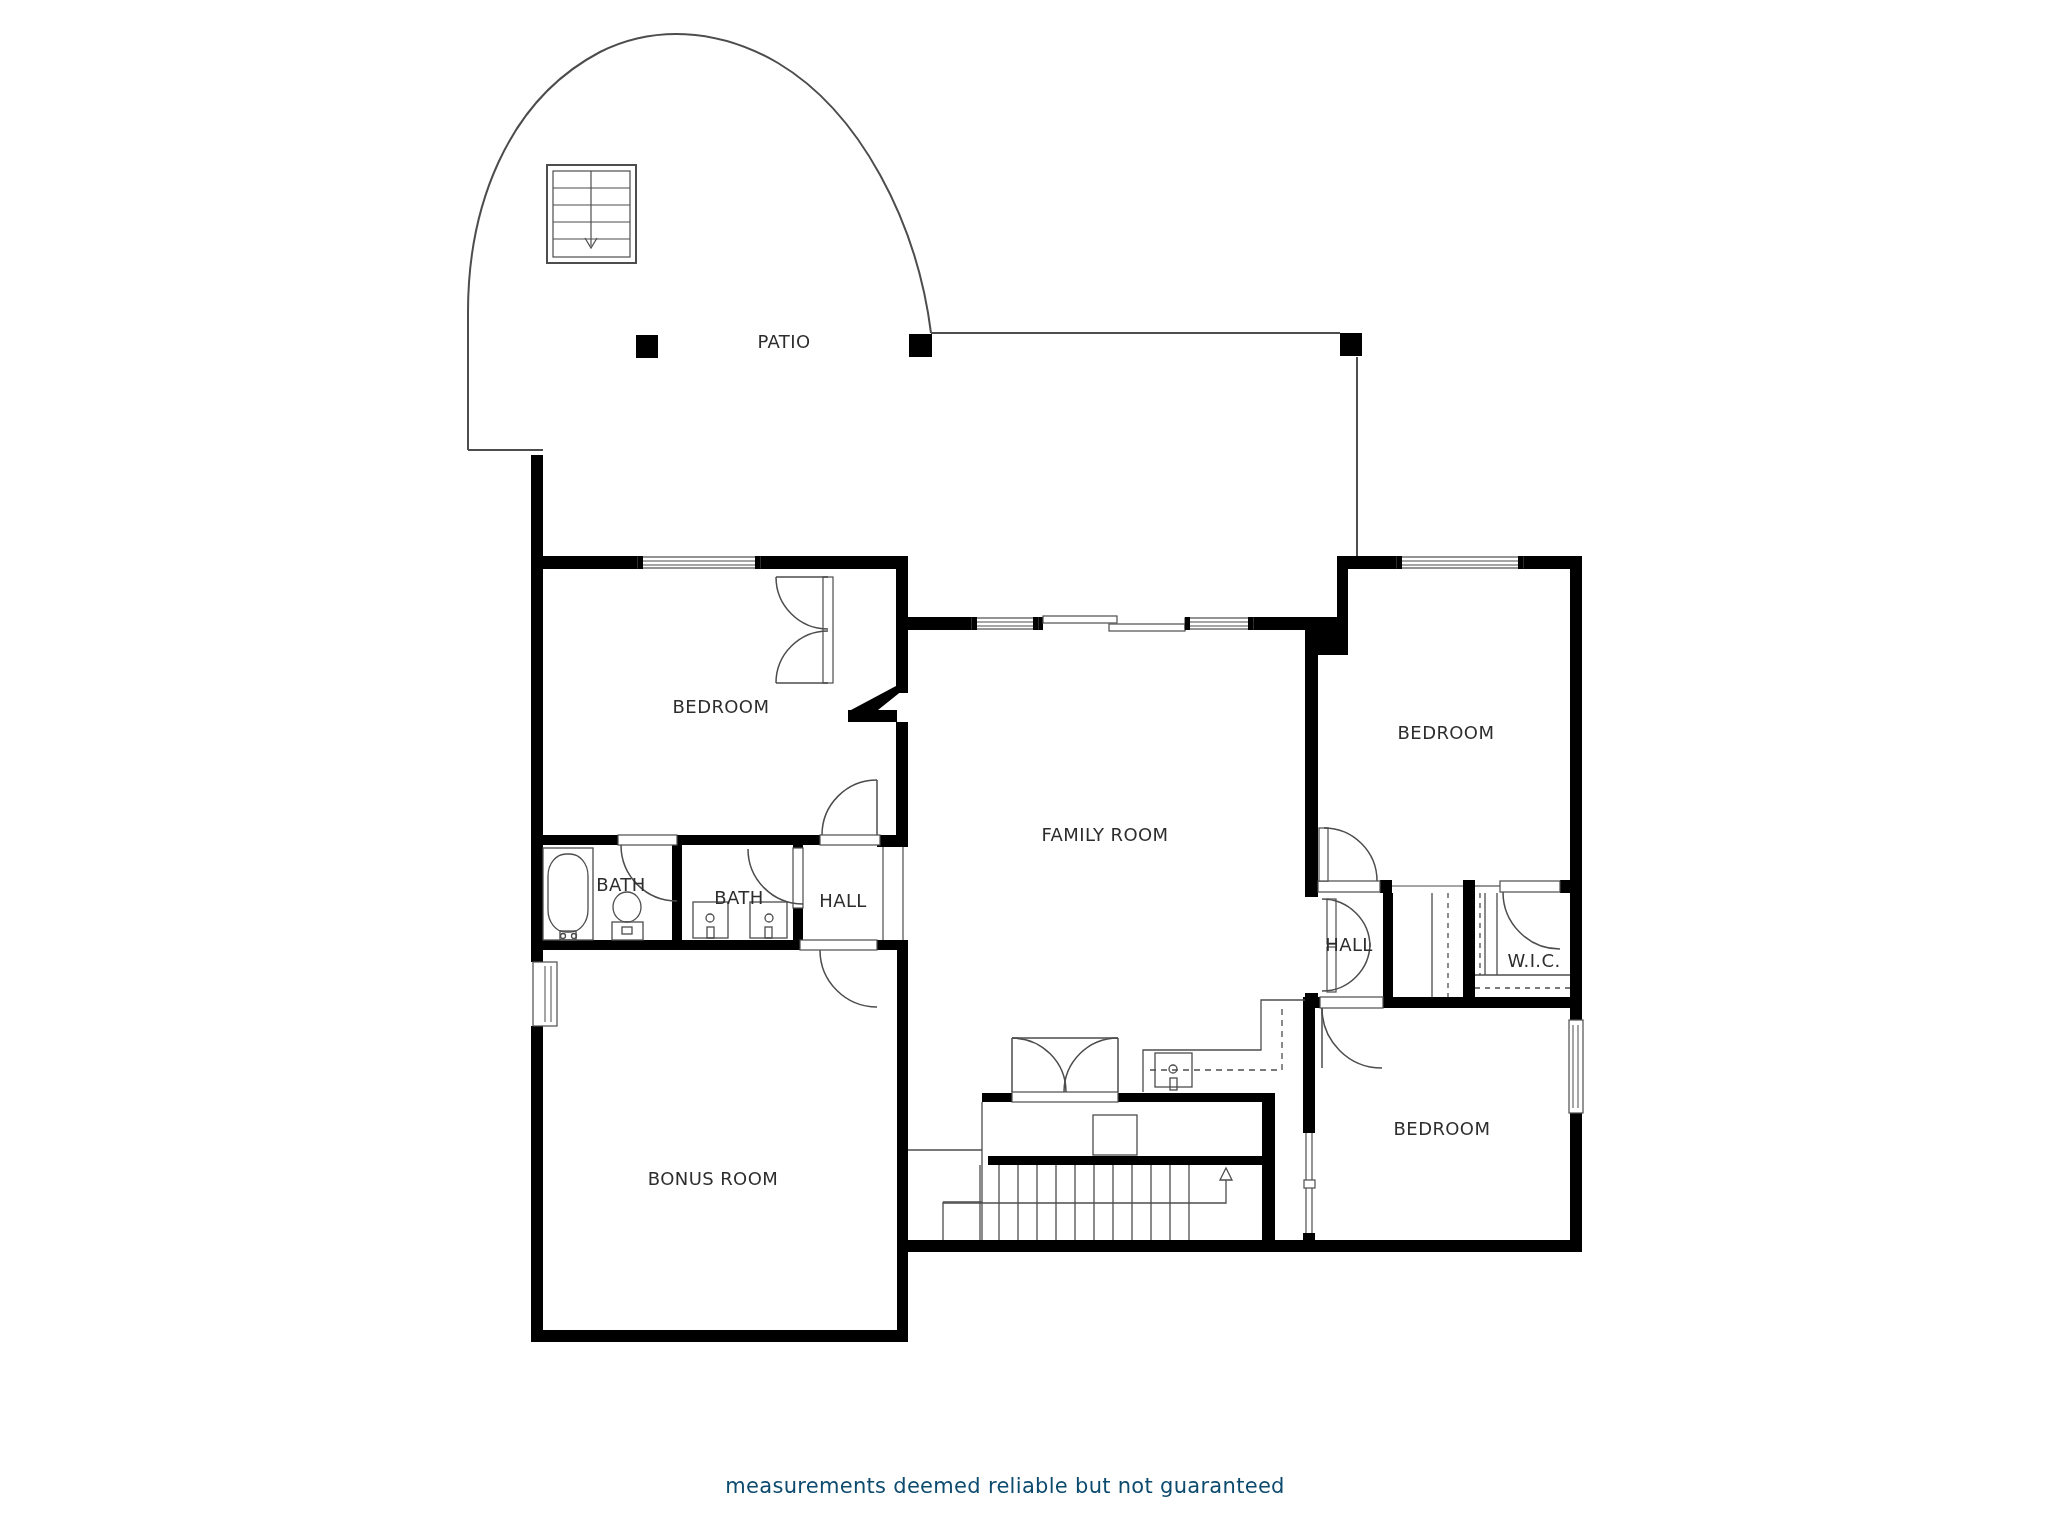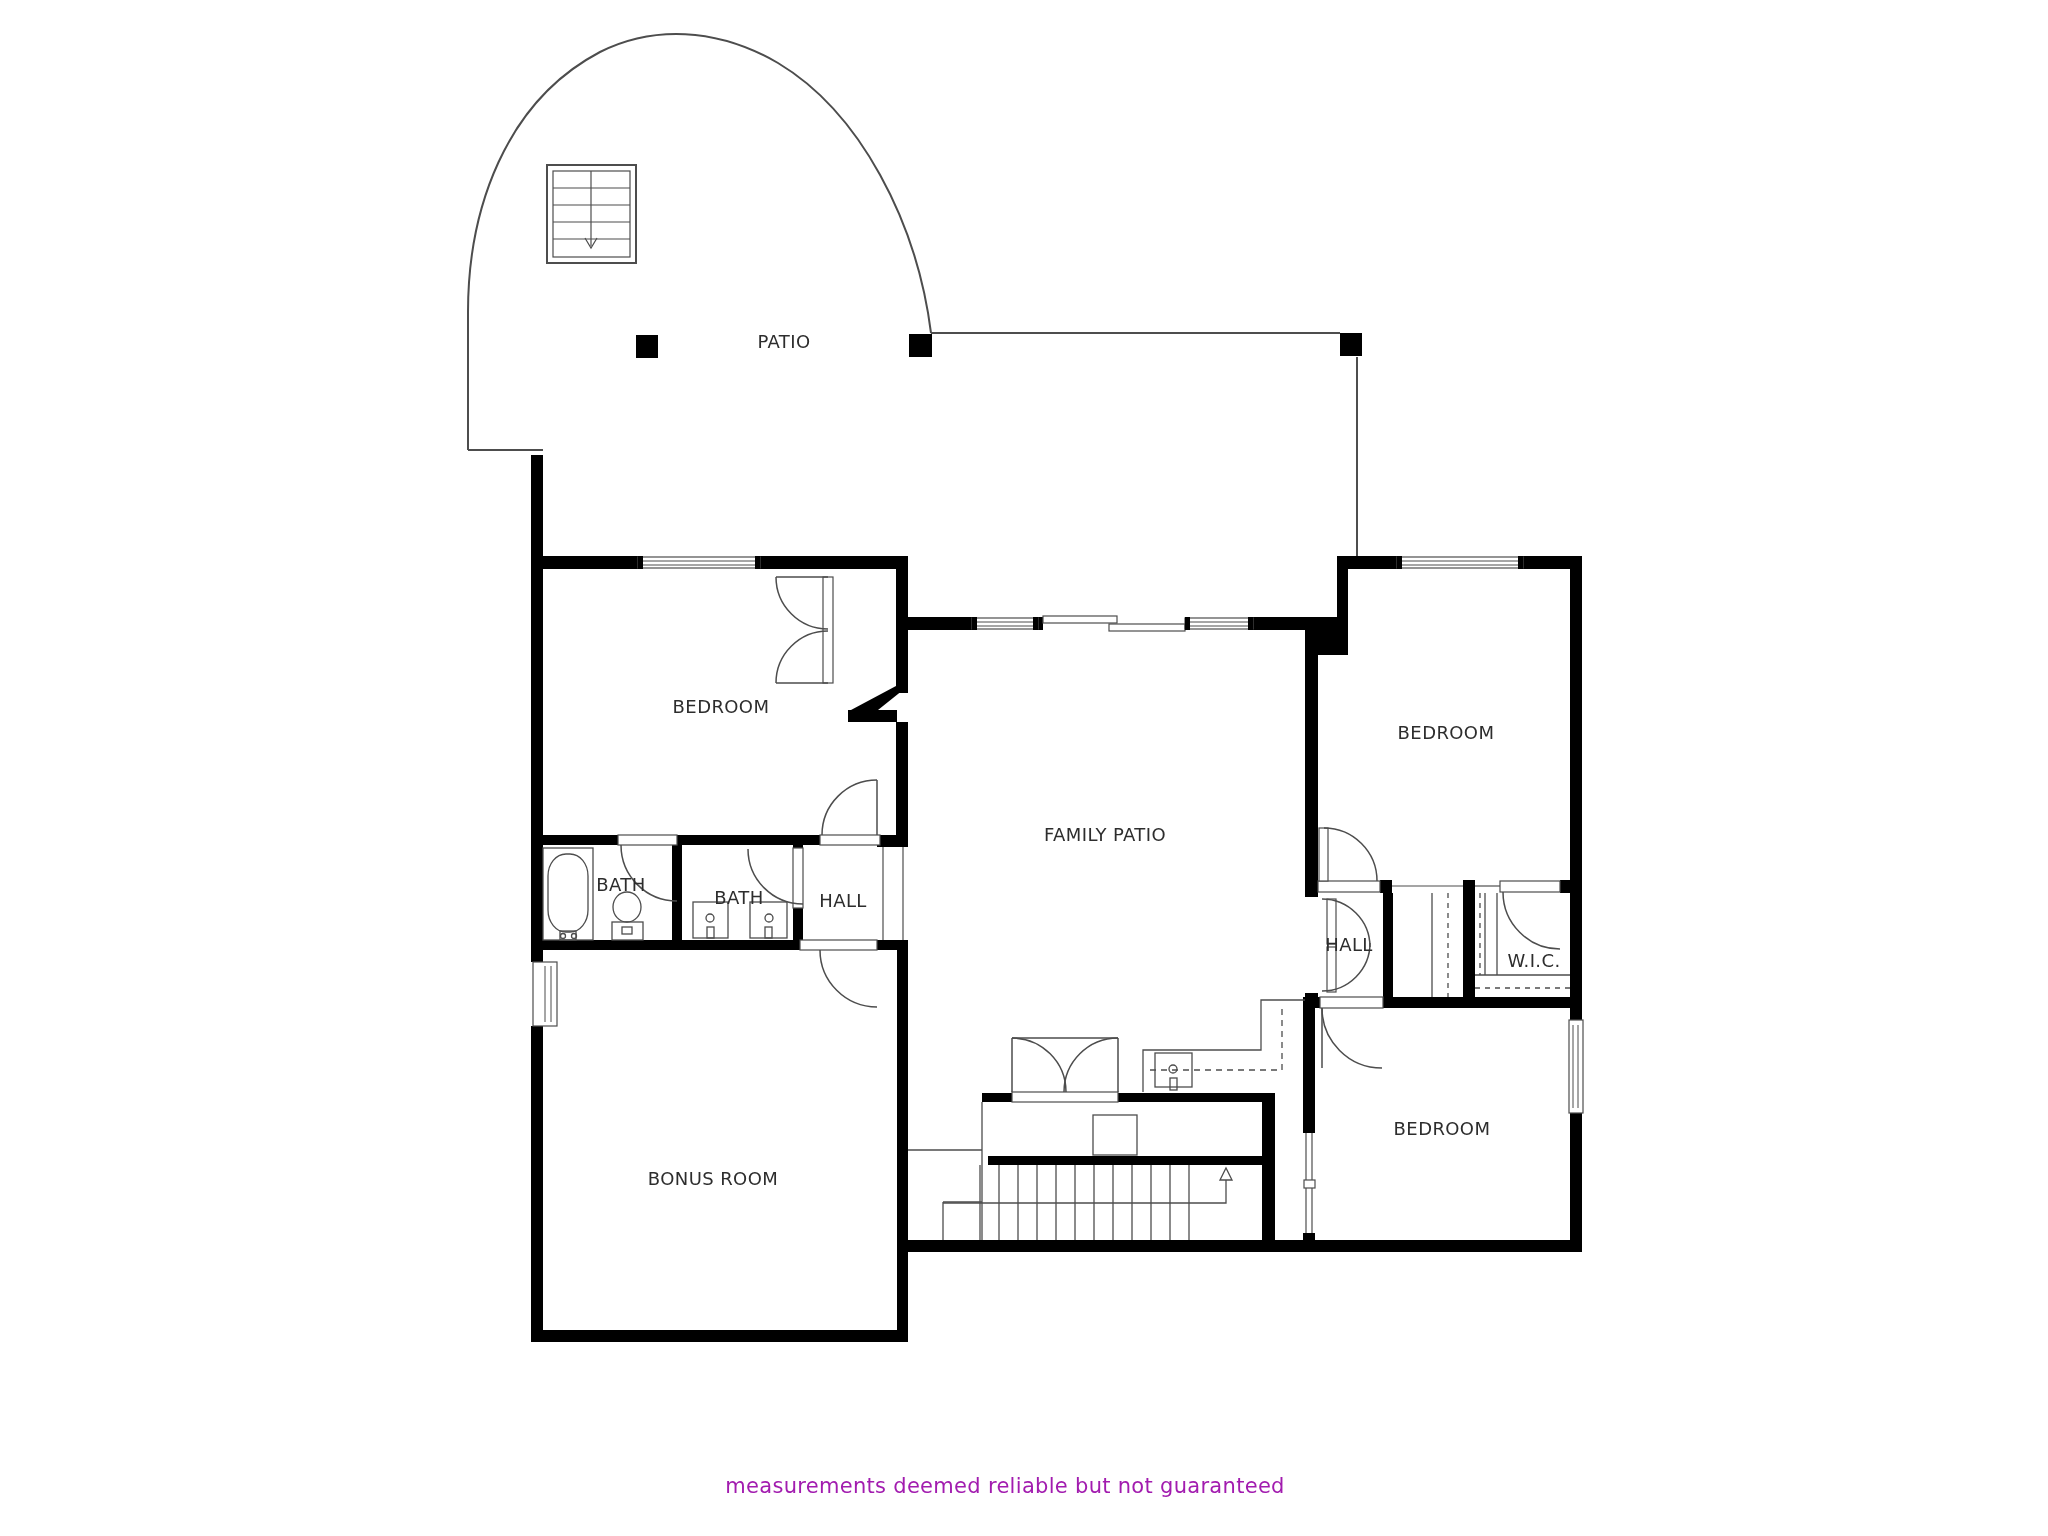--- a/index.html
+++ b/index.html
@@ -1,21 +1,21 @@
 <!DOCTYPE html>
 <html><head>
 <meta charset="utf-8">
 <style>
   html,body{margin:0;padding:0;background:#ffffff;}
   #stage{position:relative;width:1672px;height:1536px;background:#ffffff;overflow:hidden;
          font-family:"DejaVu Sans","Liberation Sans",sans-serif;}
   #plan-svg{position:absolute;left:0;top:0;}
   .room-label{position:absolute;transform:translate(-50%,-50%);font-size:18px;color:#2d2d2d;
               letter-spacing:.4px;white-space:nowrap;}
-  .disclaimer{position:absolute;transform:translate(-50%,-50%);font-size:21px;color:#a21caf;
+  .disclaimer{position:absolute;transform:translate(-50%,-50%);font-size:21px;color:#0c4a6e;
               letter-spacing:.3px;white-space:nowrap;}
 </style>
 </head>
 <body>
 
 <div id="stage">
 
 <svg id="plan-svg" width="2048" height="1536" viewBox="0 0 2048 1536">
 
   <g fill="none" stroke="#4d4d4d" stroke-width="2">
@@ -281,21 +281,21 @@
       <rect x="1170" y="1078" width="7" height="12"></rect>
     </g>
   </g>
 </svg>
 
   <div class="room-label" style="left:784px;top:341px;">PATIO</div>
   <div class="room-label" style="left:721px;top:706px;">BEDROOM</div>
   <div class="room-label" style="left:621px;top:884px;">BATH</div>
   <div class="room-label" style="left:739px;top:897px;">BATH</div>
   <div class="room-label" style="left:843px;top:900px;">HALL</div>
-  <div class="room-label" style="left:1105px;top:834px;">FAMILY PATIO</div>
+  <div class="room-label" style="left:1105px;top:834px;">FAMILY ROOM</div>
   <div class="room-label" style="left:1446px;top:732px;">BEDROOM</div>
   <div class="room-label" style="left:1349px;top:944px;">HALL</div>
   <div class="room-label" style="left:1534px;top:960px;">W.I.C.</div>
   <div class="room-label" style="left:713px;top:1178px;">BONUS ROOM</div>
   <div class="room-label" style="left:1442px;top:1128px;">BEDROOM</div>
 
   <div class="disclaimer" style="left:1005px;top:1486px;">measurements deemed reliable but not guaranteed</div>
 </div>
 
 </body></html>

